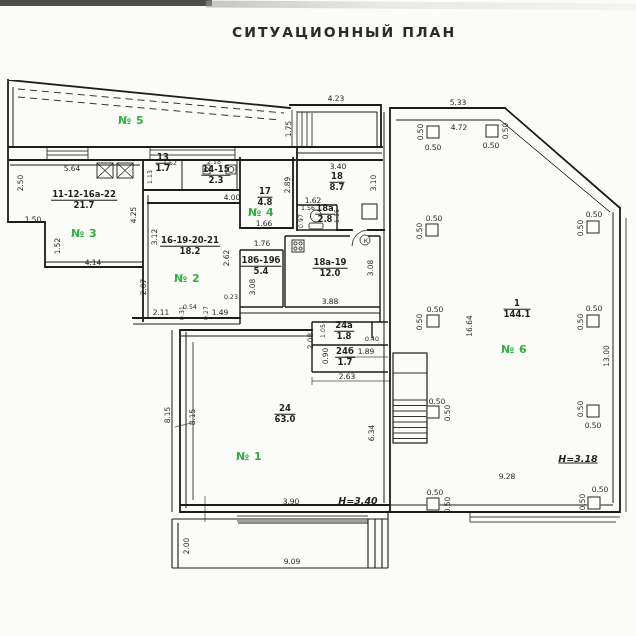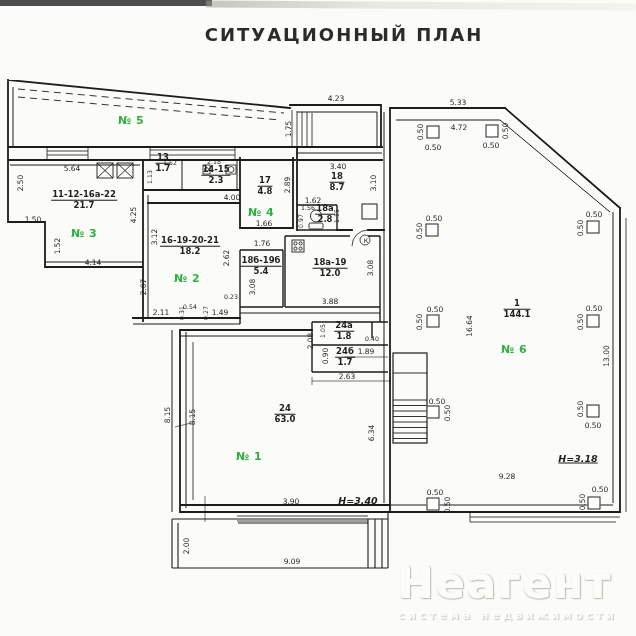--- a/index.html
+++ b/index.html
@@ -1,19 +1,19 @@
 <!DOCTYPE html>
 <html><head>
 <meta charset="utf-8">
 <style>
   html,body{margin:0;padding:0;background:#e9e9e6;font-family:"DejaVu Sans",sans-serif;}
   .stage{position:relative;width:636px;height:636px;background:#fbfbf8;overflow:hidden;margin:0 auto;}
   svg.plan{position:absolute;left:0;top:0;}
   .title{position:absolute;top:24px;left:344px;transform:translateX(-50%);
-         font-size:18px;font-weight:600;letter-spacing:2px;color:#2b2b2b;white-space:nowrap;}
+         font-size:14px;font-weight:600;letter-spacing:2px;color:#2b2b2b;white-space:nowrap;}
   #labels span{position:absolute;transform:translate(-50%,-50%);white-space:nowrap;color:#1f1f1f;}
   #labels .rot{transform:translate(-50%,-50%) rotate(-90deg);}
   .dim{font-size:7.5px;font-weight:500;}
   .dim.sm{font-size:6.2px;}
   .glabel{font-size:11px;font-weight:700;color:#2fb043 !important;letter-spacing:.5px;}
   .room{font-size:8.5px;font-weight:700;text-align:center;line-height:1.15;}
   .room b{display:block;border-bottom:1px solid #161616;padding:0 1px;}
   .room i{display:block;font-style:normal;}
   .hlabel{font-size:9.5px;font-weight:700;font-style:italic;text-decoration:underline;}
   .col{width:13px;height:13px;border:1.4px solid #222;background:#fff;box-sizing:border-box;}
@@ -151,21 +151,21 @@
         <i>21.7</i>
       </span>
       <span class="room" style="left: 163px; top: 163px;">
         <b>13</b>
         <i>1.7</i>
       </span>
       <span class="room" style="left: 216px; top: 175px;">
         <b>14-15</b>
         <i>2.3</i>
       </span>
-      <span class="room" style="left: 265px; top: 186px;">
+      <span class="room" style="left: 265px; top: 197px;">
         <b>17</b>
         <i>4.8</i>
       </span>
       <span class="room" style="left: 337px; top: 182px;">
         <b>18</b>
         <i>8.7</i>
       </span>
       <span class="room" style="left: 325px; top: 214px;">
         <b>18а</b>
         <i>2.8</i>
@@ -276,17 +276,13 @@
       <span class="col" style="left: 432px; top: 230px;"></span>
       <span class="col" style="left: 593px; top: 227px;"></span>
       <span class="col" style="left: 433px; top: 321px;"></span>
       <span class="col" style="left: 593px; top: 321px;"></span>
       <span class="col" style="left: 433px; top: 412px;"></span>
       <span class="col" style="left: 593px; top: 411px;"></span>
       <span class="col" style="left: 433px; top: 504px;"></span>
       <span class="col" style="left: 594px; top: 503px;"></span>
     </div>
 
-  <div class="wm">
-    <div class="wm1">Неагент</div>
-    <div class="wm2">система недвижимости</div>
-  </div>
 </div>
 
 </body></html>

